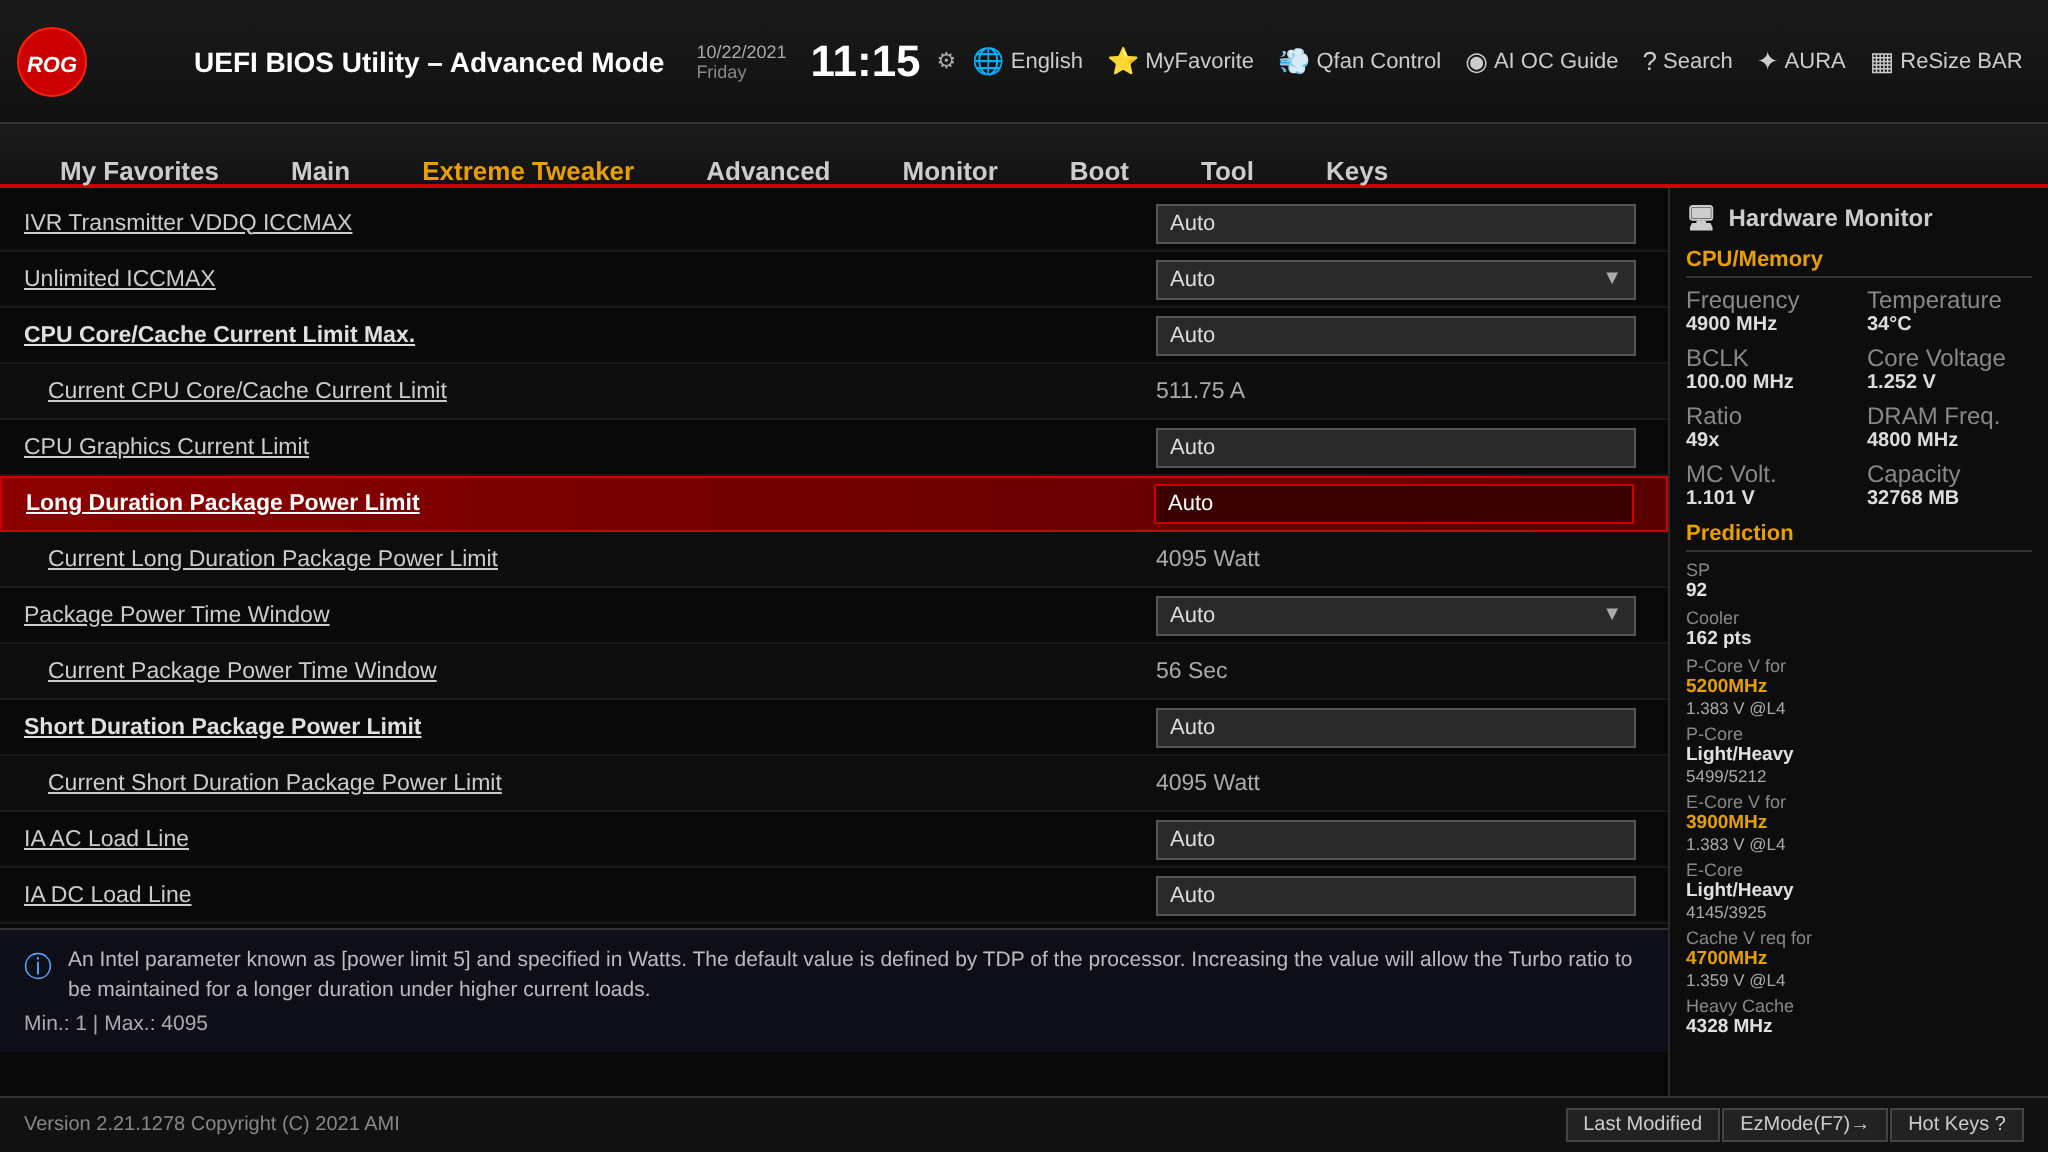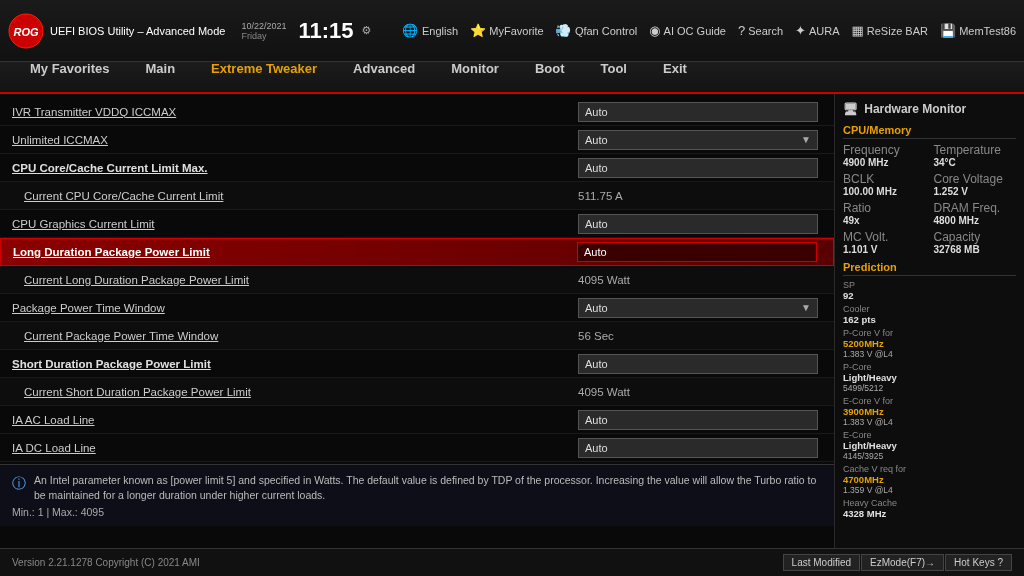--- a/index.html
+++ b/index.html
@@ -29,23 +29,24 @@
       align-items: center;
       gap: 6px;
       margin-right: 8px;
     }
     .logo-icon {
       width: 36px;
       height: 36px;
     }
     .bios-title {
       color: #fff;
-      font-size: 11px;
-      font-weight: normal;
+      font-size: 14px;
+      font-weight: bold;
       white-space: nowrap;
+      margin-left: 47px;
     }
     .datetime-area {
       display: flex;
       flex-direction: column;
       align-items: flex-start;
       color: #aaa;
       font-size: 10px;
       margin-right: 4px;
     }
     .time-display {
@@ -79,21 +80,21 @@
       display: flex;
       align-items: center;
       padding: 0 12px;
       gap: 0;
       border-bottom: 2px solid #c00;
     }
     .nav-item {
       padding: 0 18px;
       height: 32px;
       display: flex;
-      align-items: flex-start;
+      align-items: flex-end;
       color: #ccc;
       font-size: 13px;
       cursor: pointer;
       font-weight: bold;
     }
     .nav-item.active { color: #e8a000; }
 
     
     .main-content {
       display: flex;
@@ -326,21 +327,21 @@
   <div class="nav-item" style="color:#ccc">
     <span>Monitor</span>
   </div>
   <div class="nav-item" style="color:#ccc">
     <span>Boot</span>
   </div>
   <div class="nav-item" style="color:#ccc">
     <span>Tool</span>
   </div>
   <div class="nav-item" style="color:#ccc">
-    <span>Exit</span>
+    <span>Keys</span>
   </div>
 </div>
 
 <div class="main-content">
 
   <div class="settings-panel">
 
     <div class="setting-row">
       <span class="setting-label">IVR Transmitter VDDQ ICCMAX</span>
       <div class="dropdown-box">

